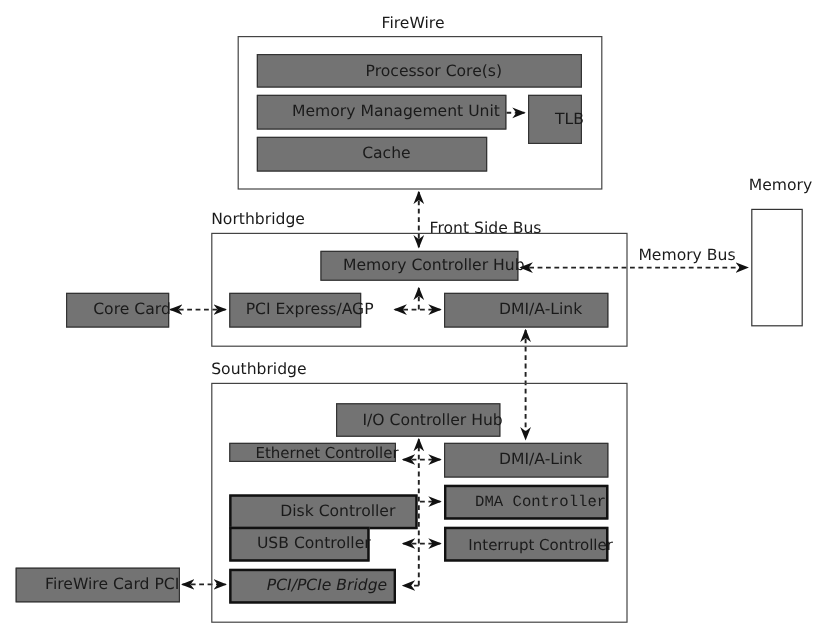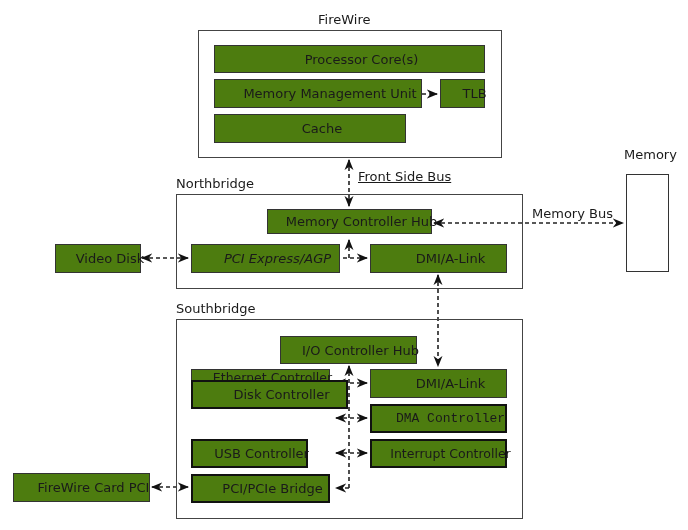--- a/index.html
+++ b/index.html
@@ -1,19 +1,19 @@
 <!DOCTYPE html>
 <html><head>
 <meta charset="utf-8">
 <style>
   html, body { margin:0; padding:0; background:#ffffff; }
   body { width:688px; height:530px; position:relative; overflow:hidden;
          font-family:"DejaVu Sans", "Liberation Sans", sans-serif; color:#1a1a1a; }
   .box { position:absolute; box-sizing:border-box; border:1.2px solid #333;
-         background:#4d7c0f; display:flex; align-items:center; justify-content:center;
+         background:#737373; display:flex; align-items:center; justify-content:center;
          font-size:13px; white-space:nowrap;padding-left:24px; }
   .box.thick { border:2px solid #111; }
   .group { position:absolute; box-sizing:border-box; border:1.2px solid #444; }
   .label { position:absolute; font-size:13px; white-space:nowrap; }
   svg.wires { position:absolute; left:0; top:0; }
 </style>
 </head>
 <body>
 
 <svg class="wires" width="688" height="530">
@@ -44,41 +44,41 @@
     <line x1="349" y1="488" x2="336" y2="488" marker-end="url(#ah)"></line>
 
     <line x1="152" y1="487" x2="188" y2="487" marker-start="url(#ah)" marker-end="url(#ah)"></line>
   </g>
 </svg>
 
 <div class="label" style="left:318px;top:12px;">FireWire</div>
 <div class="group" style="left:198px;top:30px;width:304px;height:128px;"></div>
 <div class="box" style="left:214px;top:45px;width:271px;height:28px;">Processor Core(s)</div>
 <div class="box" style="left:214px;top:79px;width:208px;height:29px;">Memory Management Unit</div>
-<div class="box" style="left:440px;top:79px;width:45px;height:29px;">TLB</div>
+<div class="box" style="left:440px;top:79px;width:45px;height:41px;">TLB</div>
 <div class="box" style="left:214px;top:114px;width:192px;height:29px;">Cache</div>
 
-<div class="label" style="left:358px;top:169px;text-decoration:underline;">Front Side Bus</div>
+<div class="label" style="left:358px;top:183px;">Front Side Bus</div>
 <div class="label" style="left:532px;top:206px;">Memory Bus</div>
 
 <div class="label" style="left:624px;top:147px;">Memory</div>
 <div class="group" style="left:626px;top:174px;width:43px;height:98px;border-color:#333;"></div>
 
 <div class="label" style="left:176px;top:176px;">Northbridge</div>
 <div class="group" style="left:176px;top:194px;width:347px;height:95px;"></div>
 <div class="box" style="left:267px;top:209px;width:165px;height:25px;">Memory Controller Hub</div>
-<div class="box" style="left:191px;top:244px;width:149px;height:29px;font-style:italic;">PCI Express/AGP</div>
+<div class="box" style="left:191px;top:244px;width:110px;height:29px;">PCI Express/AGP</div>
 <div class="box" style="left:370px;top:244px;width:137px;height:29px;">DMI/A-Link</div>
 
-<div class="box" style="left:55px;top:244px;width:86px;height:29px;">Video Disk</div>
+<div class="box" style="left:55px;top:244px;width:86px;height:29px;">Core Card</div>
 
 <div class="label" style="left:176px;top:301px;">Southbridge</div>
 <div class="group" style="left:176px;top:319px;width:347px;height:200px;"></div>
 <div class="box" style="left:280px;top:336px;width:137px;height:28px;">I/O Controller Hub</div>
 <div class="box" style="left:191px;top:369px;width:139px;height:16px;font-size:12.5px;">Ethernet Controller</div>
 <div class="box" style="left:370px;top:369px;width:137px;height:29px;">DMI/A-Link</div>
-<div class="box thick" style="left:191px;top:380px;width:157px;height:29px;">Disk Controller</div>
+<div class="box thick" style="left:191px;top:412px;width:157px;height:29px;">Disk Controller</div>
 <div class="box thick" style="left:370px;top:404px;width:137px;height:29px;font-family:Liberation Mono, monospace;">DMA Controller</div>
 <div class="box thick" style="left:191px;top:439px;width:117px;height:29px;">USB Controller</div>
 <div class="box thick" style="left:370px;top:439px;width:137px;height:29px;font-size:12.5px;">Interrupt Controller</div>
-<div class="box thick" style="left:191px;top:474px;width:139px;height:29px;">PCI/PCIe Bridge</div>
+<div class="box thick" style="left:191px;top:474px;width:139px;height:29px;font-style:italic;">PCI/PCIe Bridge</div>
 
 <div class="box" style="left:13px;top:473px;width:137px;height:29px;">FireWire Card PCI</div>
 
 </body></html>

